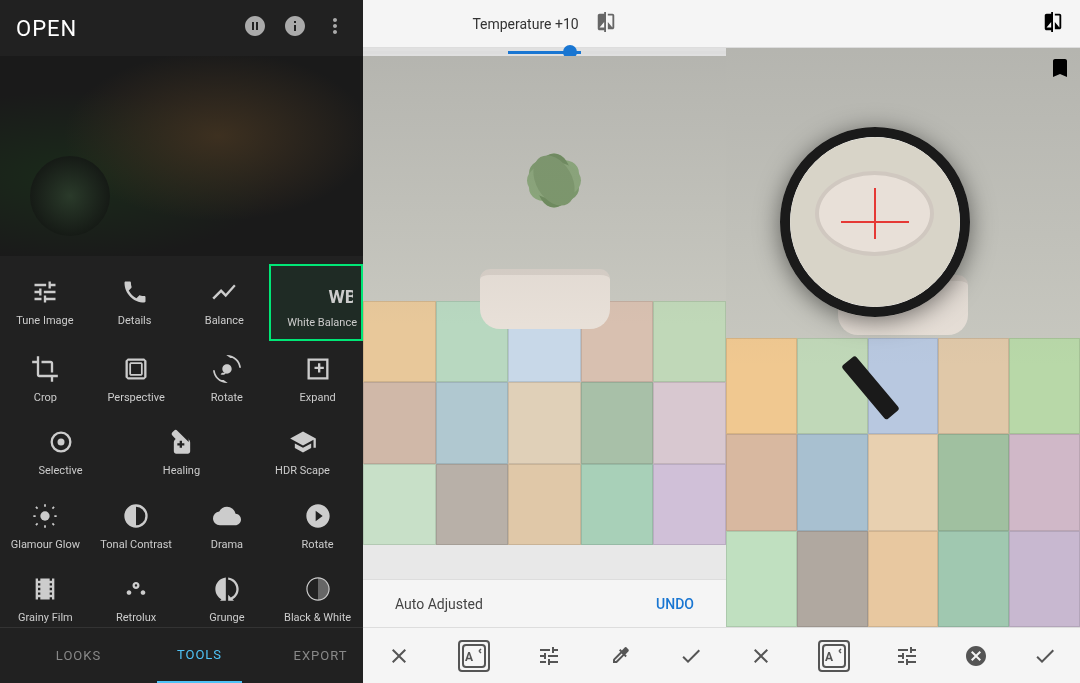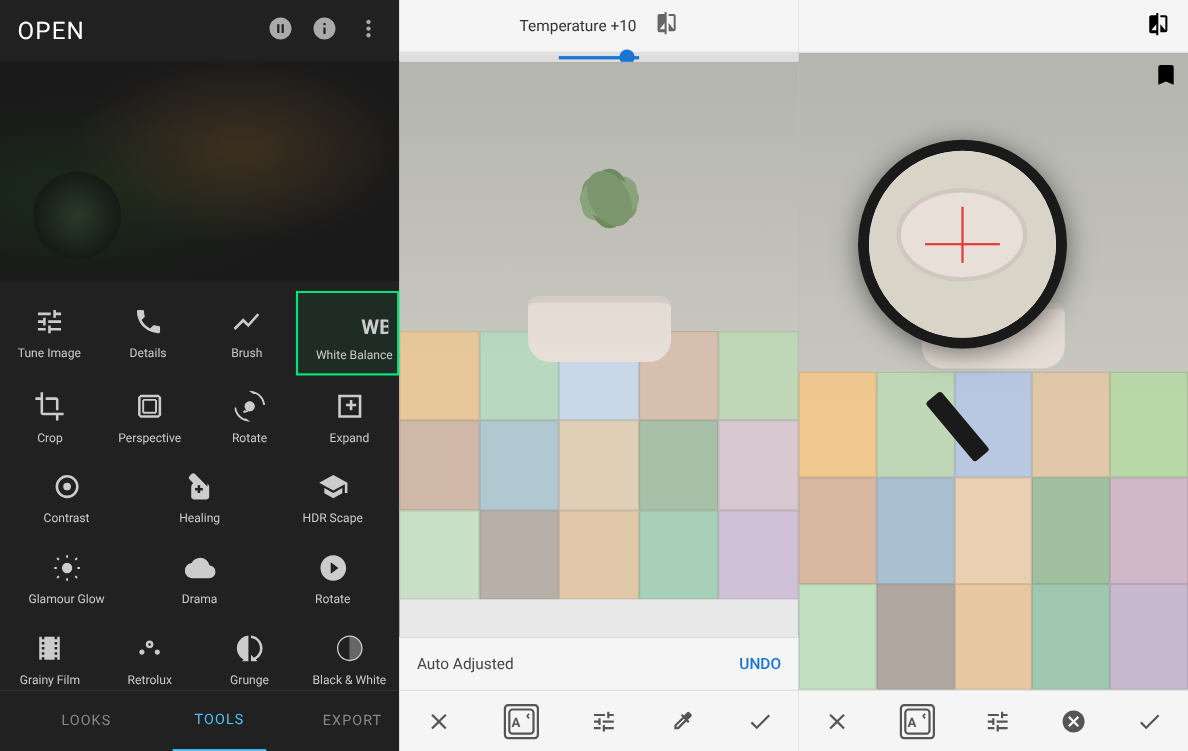--- a/index.html
+++ b/index.html
@@ -180,21 +180,21 @@
       flex: 1;
       position: relative;
       overflow: hidden;
     }
 
     .middle-bottom-bar {
       height: 48px;
       background: #f5f5f5;
       display: flex;
       align-items: center;
-      padding: 0 16px;
+      padding: 0 32px;
       justify-content: space-between;
       border-top: 1px solid #ddd;
       margin-top: 34px;
     }
 
     .auto-adjusted-label {
       color: #444;
       font-size: 14px;
     }
 
@@ -339,21 +339,21 @@
             </svg>
         </div>
         <span class="tool-label">Details</span>
       </div>
       <div class="tool-item">
         <div class="tool-icon">
           <svg class="icon-svg" viewBox="0 0 24 24">
               <path d="M3.5 18.49l6-6.01 4 4L22 6.92l-1.41-1.41-7.09 7.97-4-4L2 16.99z"></path>
             </svg>
         </div>
-        <span class="tool-label">Brush</span>
+        <span class="tool-label">Balance</span>
       </div>
       <div class="tool-item highlighted">
         <div class="tool-icon">
           <svg class="icon-svg" viewBox="0 0 24 24" fill="#cccccc">
             <text x="3" y="20" font-size="16" font-weight="bold" fill="#ccc">WB</text>
           </svg>
         </div>
         <span class="tool-label">White Balance</span>
       </div>
     </div>
@@ -396,21 +396,21 @@
     </div>
 
     <div class="tools-row">
       <div class="tool-item">
         <div class="tool-icon">
           <svg class="icon-svg" viewBox="0 0 24 24">
               <circle cx="12" cy="12" r="8" stroke="#ccc" stroke-width="2" fill="none"></circle>
               <circle cx="12" cy="12" r="3" fill="#ccc"></circle>
             </svg>
         </div>
-        <span class="tool-label">Contrast</span>
+        <span class="tool-label">Selective</span>
       </div>
       <div class="tool-item">
         <div class="tool-icon">
           <svg class="icon-svg" viewBox="0 0 24 24">
               <path d="M17.73 12.02l-9.75-9.75a2 2 0 0 0-2.83 0L3.73 3.69a2 2 0 0 0 0 2.83L6.56 9.35C5.63 10.07 5 11.16 5 12.41V20c0 1.1.9 2 2 2h10c1.1 0 2-.9 2-2v-7.59c0-1.25-.63-2.34-1.56-3.06l.29-.33zm-7.73.98h4v2h-2v2h-2v-2H8v-2h2v-2h2v2z"></path>
             </svg>
         </div>
         <span class="tool-label">Healing</span>
       </div>
       <div class="tool-item">
@@ -425,20 +425,28 @@
 
     <div class="tools-row">
       <div class="tool-item">
         <div class="tool-icon">
           <svg class="icon-svg" viewBox="0 0 24 24">
               <circle cx="12" cy="12" r="4" fill="#ccc"></circle>
               <path d="M12 2v2M12 20v2M2 12h2M20 12h2M4.22 4.22l1.42 1.42M18.36 18.36l1.42 1.42M4.22 19.78l1.42-1.42M18.36 5.64l1.42-1.42" stroke="#ccc" stroke-width="1.5"></path>
             </svg>
         </div>
         <span class="tool-label">Glamour Glow</span>
+      </div>
+      <div class="tool-item">
+        <div class="tool-icon">
+          <svg class="icon-svg" viewBox="0 0 24 24">
+              <path d="M12 2a10 10 0 1 0 0 20A10 10 0 0 0 12 2zm0 18V4a8 8 0 0 1 0 16z" fill="#ccc"></path>
+            </svg>
+        </div>
+        <span class="tool-label">Tonal Contrast</span>
       </div>
       <div class="tool-item">
         <div class="tool-icon">
           <svg class="icon-svg" viewBox="0 0 24 24">
               <path d="M19.35 10.04A7.49 7.49 0 0 0 12 4C9.11 4 6.6 5.64 5.35 8.04A5.994 5.994 0 0 0 0 14c0 3.31 2.69 6 6 6h13c2.76 0 5-2.24 5-5 0-2.64-2.05-4.78-4.65-4.96z"></path>
             </svg>
         </div>
         <span class="tool-label">Drama</span>
       </div>
       <div class="tool-item">

